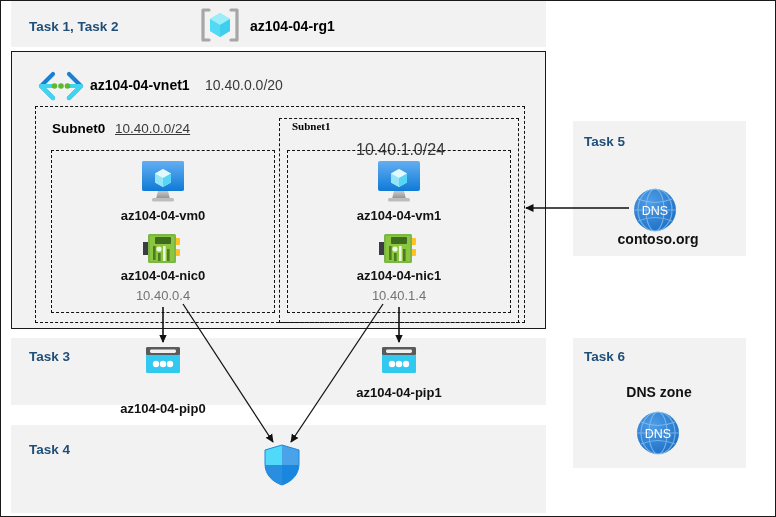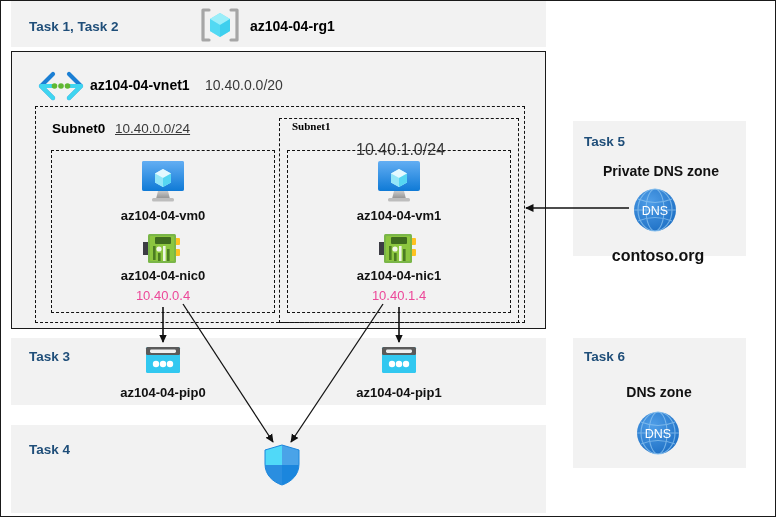--- a/index.html
+++ b/index.html
@@ -41,21 +41,21 @@
     position:absolute;
     color:#111111;
     font-weight:bold;
     font-size:13px;
     text-align:center;
     white-space:nowrap;
     transform:translateX(-50%);
   }
   .sublabel{
     position:absolute;
-    color:#ec4899;
+    color:#737373;
     font-weight:normal;
     font-size:13px;
     text-align:center;
     white-space:nowrap;
     transform:translateX(-50%);
   }
   .icon{position:absolute;}
   svg{display:block;overflow:visible;}
   #wires{position:absolute;left:0;top:0;width:776px;height:517px;pointer-events:none;}
 </style>
@@ -200,21 +200,21 @@
   <div class="icon" style="left:143px;top:344px;width:38px;height:30px;">
     <svg width="38" height="30" viewBox="0 0 38 30">
       <rect x="2" y="2" width="34" height="26" rx="1.5" fill="#32c8f0"></rect>
       <rect x="2" y="2" width="34" height="8" rx="1.5" fill="#5a5a5a"></rect>
       <rect x="6" y="4.5" width="26" height="3.5" rx="1.4" fill="#f0f0f0"></rect>
       <circle cx="12" cy="19" r="3.2" fill="#ffffff"></circle>
       <circle cx="19" cy="19" r="3.2" fill="#ffffff"></circle>
       <circle cx="26" cy="19" r="3.2" fill="#ffffff"></circle>
     </svg>
   </div>
-  <div class="nodelabel" style="left:162px;top:384px;">az104-04-pip0</div>
+  <div class="nodelabel" style="left:162px;top:400px;">az104-04-pip0</div>
 
   <div class="icon" style="left:379px;top:344px;width:38px;height:30px;">
     <svg width="38" height="30" viewBox="0 0 38 30">
       <rect x="2" y="2" width="34" height="26" rx="1.5" fill="#32c8f0"></rect>
       <rect x="2" y="2" width="34" height="8" rx="1.5" fill="#5a5a5a"></rect>
       <rect x="6" y="4.5" width="26" height="3.5" rx="1.4" fill="#f0f0f0"></rect>
       <circle cx="12" cy="19" r="3.2" fill="#ffffff"></circle>
       <circle cx="19" cy="19" r="3.2" fill="#ffffff"></circle>
       <circle cx="26" cy="19" r="3.2" fill="#ffffff"></circle>
     </svg>
@@ -236,42 +236,41 @@
         <rect x="19" y="0" width="19" height="21" fill="#4aa3e8"></rect>
         <rect x="0" y="21" width="19" height="21" fill="#2a8ee0"></rect>
         <rect x="19" y="21" width="19" height="21" fill="#1b86dd"></rect>
       </g>
       <path d="M19 1 L36 6 L36 20 C36 31 28 38 19 41 C10 38 2 31 2 20 L2 6 Z" fill="none" stroke="#1b86dd" stroke-width="1"></path>
     </svg>
   </div>
 
   <div class="panel" style="left:572px;top:120px;width:173px;height:135px;"></div>
   <div class="tasklabel" style="left:583px;top:133px;">Task 5</div>
-  <div class="nodelabel" style="left:660px;top:162px;font-size:14px;">Private DNS zone</div>
 
   <div class="icon" style="left:631px;top:186px;width:46px;height:46px;">
     <svg width="46" height="46" viewBox="0 0 46 46">
       <defs>
         <radialGradient id="dnsg1" cx="38%" cy="32%" r="75%">
           <stop offset="0%" stop-color="#4f9ee8"></stop>
           <stop offset="100%" stop-color="#1d6fc4"></stop>
         </radialGradient>
       </defs>
       <circle cx="23" cy="23" r="21" fill="url(#dnsg1)"></circle>
       <g fill="none" stroke="#8dc4f0" stroke-width="1.1" opacity="0.75">
         <ellipse cx="23" cy="23" rx="9" ry="21"></ellipse>
         <ellipse cx="23" cy="23" rx="17" ry="21"></ellipse>
         <line x1="2" y1="23" x2="44" y2="23"></line>
         <path d="M6 12 Q23 19 40 12"></path>
         <path d="M6 34 Q23 27 40 34"></path>
       </g>
       <text x="23" y="28" text-anchor="middle" font-family="Liberation Sans, sans-serif" font-size="12.5" fill="#ffffff">DNS</text>
     </svg>
   </div>
-  <div class="nodelabel" style="left:657px;top:246px;font-size:16px;">contoso.org</div>
+  <div class="nodelabel" style="left:657px;top:230px;font-size:14px;">contoso.org</div>
 
   <div class="panel" style="left:572px;top:337px;width:173px;height:130px;"></div>
   <div class="tasklabel" style="left:583px;top:348px;">Task 6</div>
   <div class="nodelabel" style="left:658px;top:383px;font-size:14px;">DNS zone</div>
 
   <div class="icon" style="left:634px;top:409px;width:46px;height:46px;">
     <svg width="46" height="46" viewBox="0 0 46 46">
       <defs>
         <radialGradient id="dnsg2" cx="38%" cy="32%" r="75%">
           <stop offset="0%" stop-color="#4f9ee8"></stop>

